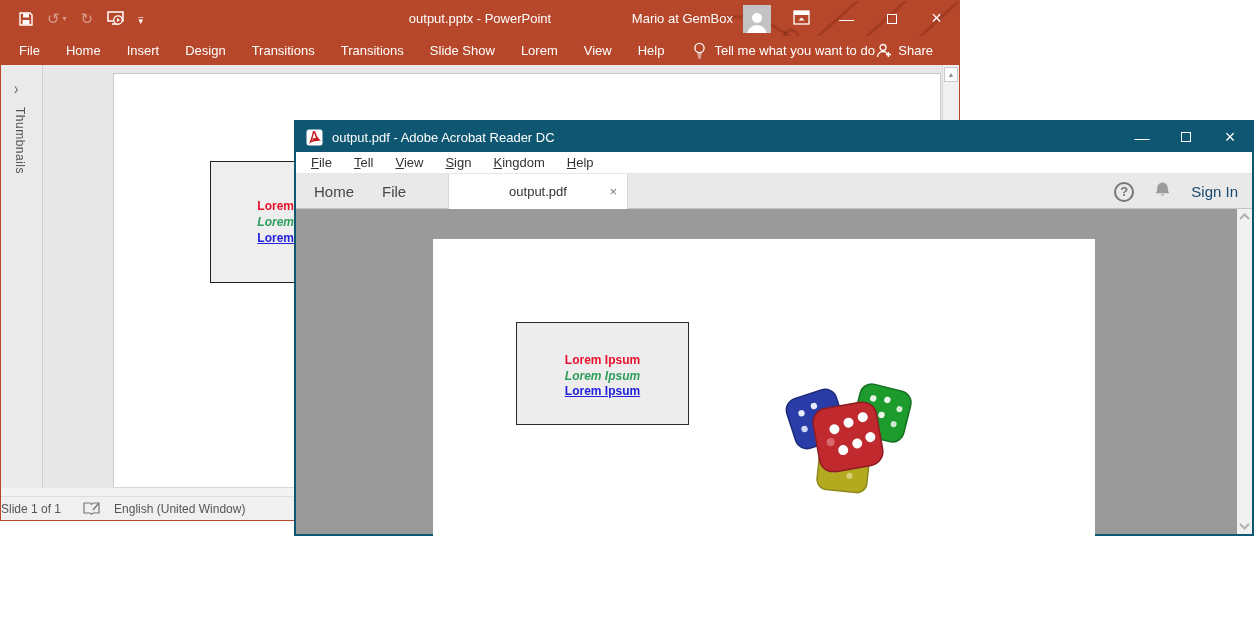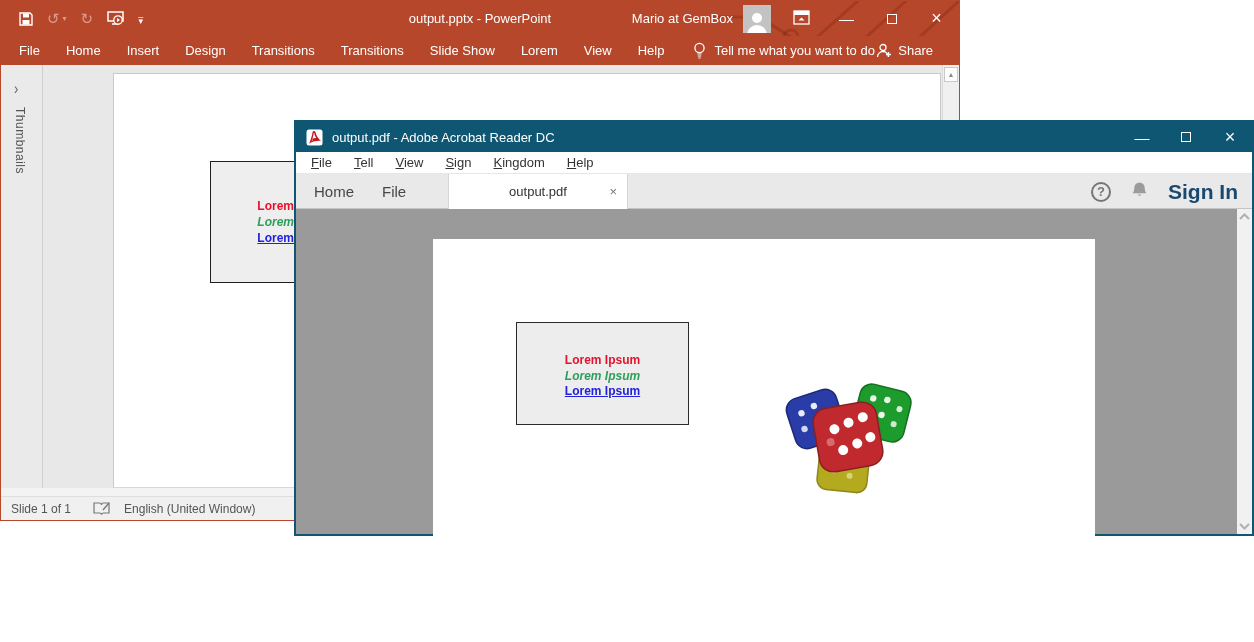--- a/index.html
+++ b/index.html
@@ -39,21 +39,21 @@
   .pp-lorem-box{position:absolute;left:96px;top:87px;width:170px;height:122px;
     background:#eeeeee;border:1px solid #1f1f1f;text-align:center;padding-top:36px;
     font-size:12px;line-height:16px;font-weight:700;}
   .pp-vscroll{position:absolute;right:0;top:0;bottom:0;width:17px;background:#f0f0f0;
     border-left:1px solid #dcdcdc;}
   .pp-vscroll-up{position:absolute;top:2px;left:1px;width:14px;height:15px;background:#fdfdfd;
     border:1px solid #c9c9c9;color:#8a8a8a;font-size:7px;display:flex;align-items:center;justify-content:center;}
   .pp-bottomstrip{position:absolute;left:0;right:0;bottom:24px;height:8px;background:#f3f3f3;}
   .pp-statusbar{position:absolute;left:0;right:0;bottom:0;height:24px;background:#f0f0f0;
     border-top:1px solid #dedede;display:flex;align-items:center;font-size:12px;color:#555;}
-  .pp-status-slide{margin-left:10px;text-align:center;}
+  .pp-status-slide{text-align:center;}
   .pp-status-lang{margin-left:14px;}
   .pp-proof{margin-left:22px;display:flex;align-items:center;}
 
   .lor-red{color:#e8112d;}
   .lor-green{color:#2e9e5b;font-style:italic;}
   .lor-blue{color:#2222dd;text-decoration:underline;}
 
   
   .ac-window{position:absolute;left:294px;top:120px;width:960px;height:416px;z-index:2;
     border:2px solid #0e5672;background:#9a9a9a;}
@@ -75,21 +75,21 @@
   .ac-nav-home{left:18px;}
   .ac-nav-tools{left:86px;}
   .ac-tab{position:absolute;left:152px;top:0;width:180px;height:35px;background:#fff;
     border-left:1px solid #d6d6d6;border-right:1px solid #d6d6d6;
     display:flex;align-items:center;justify-content:center;font-size:13px;color:#333;}
   .ac-tab-close{position:absolute;right:10px;top:0;height:35px;display:flex;align-items:center;
     color:#777;font-size:13px;}
   .ac-tools-right{position:absolute;right:14px;top:0;height:35px;display:flex;align-items:center;gap:20px;}
   .ac-help{width:20px;height:20px;border:2px solid #757575;border-radius:50%;color:#757575;
     font-size:13px;font-weight:700;display:flex;align-items:center;justify-content:center;}
-  .ac-signin{font-size:21px;font-weight:700;color:#1a4970;}
+  .ac-signin{font-size:15px;font-weight:400;color:#1a4970;}
   .ac-doc{position:absolute;left:0;top:87px;right:0;bottom:0;background:#9a9a9a;}
   .ac-vscroll{position:absolute;right:0;top:0;bottom:0;width:15px;background:#f1f1f1;}
   .ac-scroll-up{position:absolute;top:4px;left:0;width:15px;display:flex;justify-content:center;}
   .ac-scroll-down{position:absolute;bottom:4px;left:0;width:15px;display:flex;justify-content:center;}
   .ac-page{position:absolute;left:137px;top:30px;width:662px;height:371px;background:#fff;}
   .ac-lorem-box{position:absolute;left:83px;top:83px;width:173px;height:103px;
     background:#ededed;border:1px solid #2a2a2a;text-align:center;padding-top:30px;
     font-size:12px;line-height:15.5px;font-weight:700;}
   .ac-dice{position:absolute;left:345px;top:140px;}
 </style>

